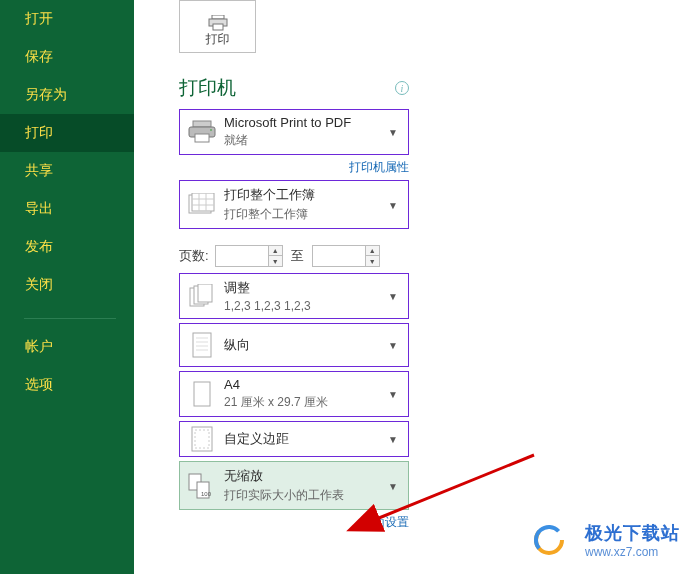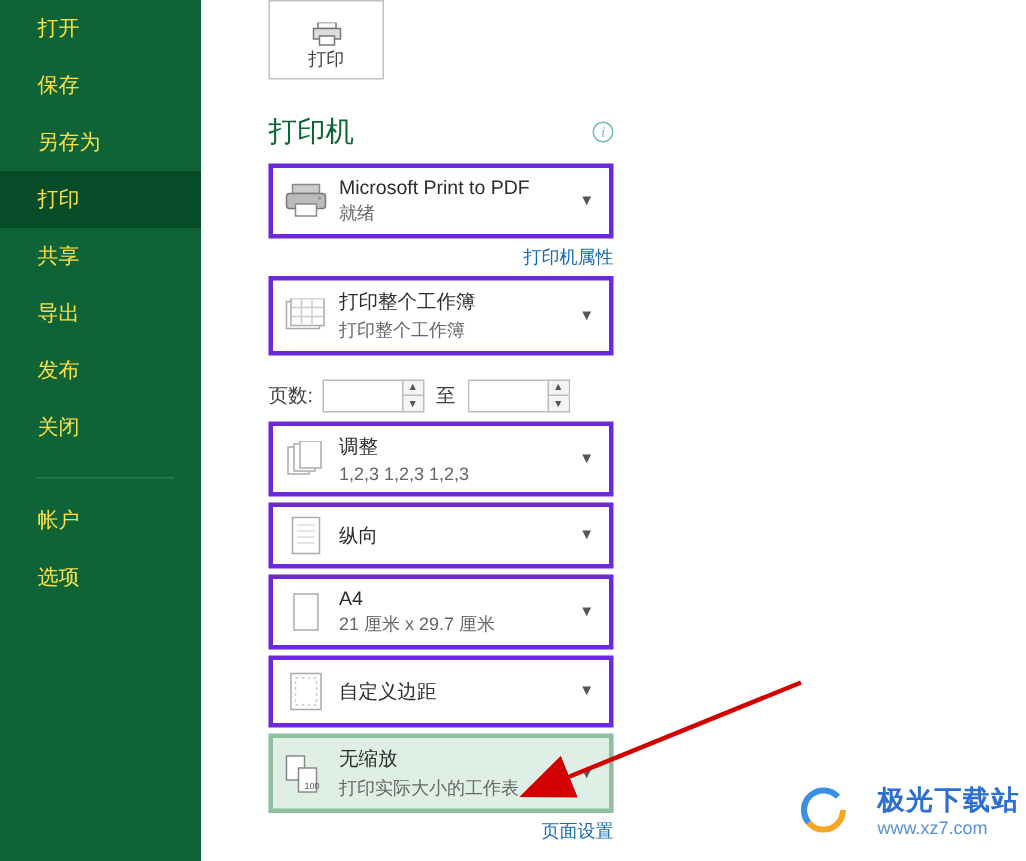--- a/index.html
+++ b/index.html
@@ -5,21 +5,21 @@
   * { box-sizing: border-box; margin: 0; padding: 0; }
   body { font-family: "Microsoft YaHei", "Segoe UI", sans-serif; font-size: 13px; background: #fff; width: 684px; height: 574px; overflow: hidden; position: relative; }
   .sidebar { position: absolute; left: 0; top: 0; width: 134px; height: 574px; background: #0e6436; color: #fde047; }
   .sidebar-item { padding: 10px 0 10px 25px; font-size: 14px; cursor: pointer; }
   .sidebar-item.selected { background: #064c28; }
   .sidebar-divider { border: 0; border-top: 1px solid #2b7e52; margin: 14px 18px 9px 24px; }
   .main { position: absolute; left: 134px; top: 0; right: 0; height: 574px; padding: 0 0 0 45px; background: #fff; }
   .print-tile-top { width: 77px; height: 53px; border: 1px solid #c0c0c0; margin-top: 0; display:flex; flex-direction:column; align-items:center; justify-content:flex-end; font-size:12px; padding-bottom:4px; color:#404040; }
   .section-title { font-size: 19px; color: #0e6436; margin-top: 22px; margin-bottom: 8px; display:flex; align-items:center; justify-content:space-between; width:230px; font-weight:400; }
   .info-icon { width:14px; height:14px; border:1px solid #7bb; border-radius:50%; display:inline-flex; align-items:center; justify-content:center; font-size:10px; color:#7bb; font-style:italic; font-family:serif; }
-  .dropdown { width: 230px; border: 3px solid #6d28d9; background:#fff; display:flex; align-items:center; padding: 5px 6px; position:relative; margin-bottom: 4px; }
+  .dropdown { width: 230px; border: 1px solid #6d28d9; background:#fff; display:flex; align-items:center; padding: 5px 6px; position:relative; margin-bottom: 4px; }
   .dropdown.highlighted { background: #e0efe6; border-color: #8fbf9f; }
   .dropdown .dd-icon { width: 32px; height: 32px; display:flex; align-items:center; justify-content:center; flex-shrink:0; margin-right:6px; }
   .dropdown .dd-text { flex:1; display:flex; flex-direction:column; }
   .dropdown .dd-title { font-size: 13px; color:#2b2b2b; }
   .dropdown .dd-sub { font-size: 12px; color:#666; margin-top:2px; }
   .dropdown .caret { position:absolute; right:10px; top:50%; transform:translateY(-50%); color:#555; font-size:10px; }
   .link-right { text-align:right; width:230px; font-size:12px; color:#1769b5; margin-bottom:4px; }
   .link-right span { cursor:pointer; }
   .pages-row { width:230px; display:flex; align-items:center; margin-bottom:6px; margin-top:16px; color:#404040; }
   .pages-row .label { font-size:13px; margin-right:6px; }
@@ -161,21 +161,21 @@
           <rect x="3" y="2" width="16" height="24" fill="#fff" stroke="#aaa"></rect>
         </svg>
     </div>
     <div class="dd-text">
       <span class="dd-title">A4</span>
       <span class="dd-sub">21 厘米 x 29.7 厘米</span>
     </div>
     <span class="caret">▼</span>
   </div>
 
-  <div class="dropdown" style="height:48px;">
+  <div class="dropdown" style="height:36px;">
     <div class="dd-icon">
       <svg width="24" height="28" viewBox="0 0 24 28">
           <rect x="2" y="2" width="20" height="24" fill="#fff" stroke="#aaa"></rect>
           <rect x="5" y="5" width="14" height="18" fill="none" stroke="#ccc" stroke-dasharray="2 2"></rect>
         </svg>
     </div>
     <div class="dd-text">
       <span class="dd-title">自定义边距</span>
     </div>
     <span class="caret">▼</span>

